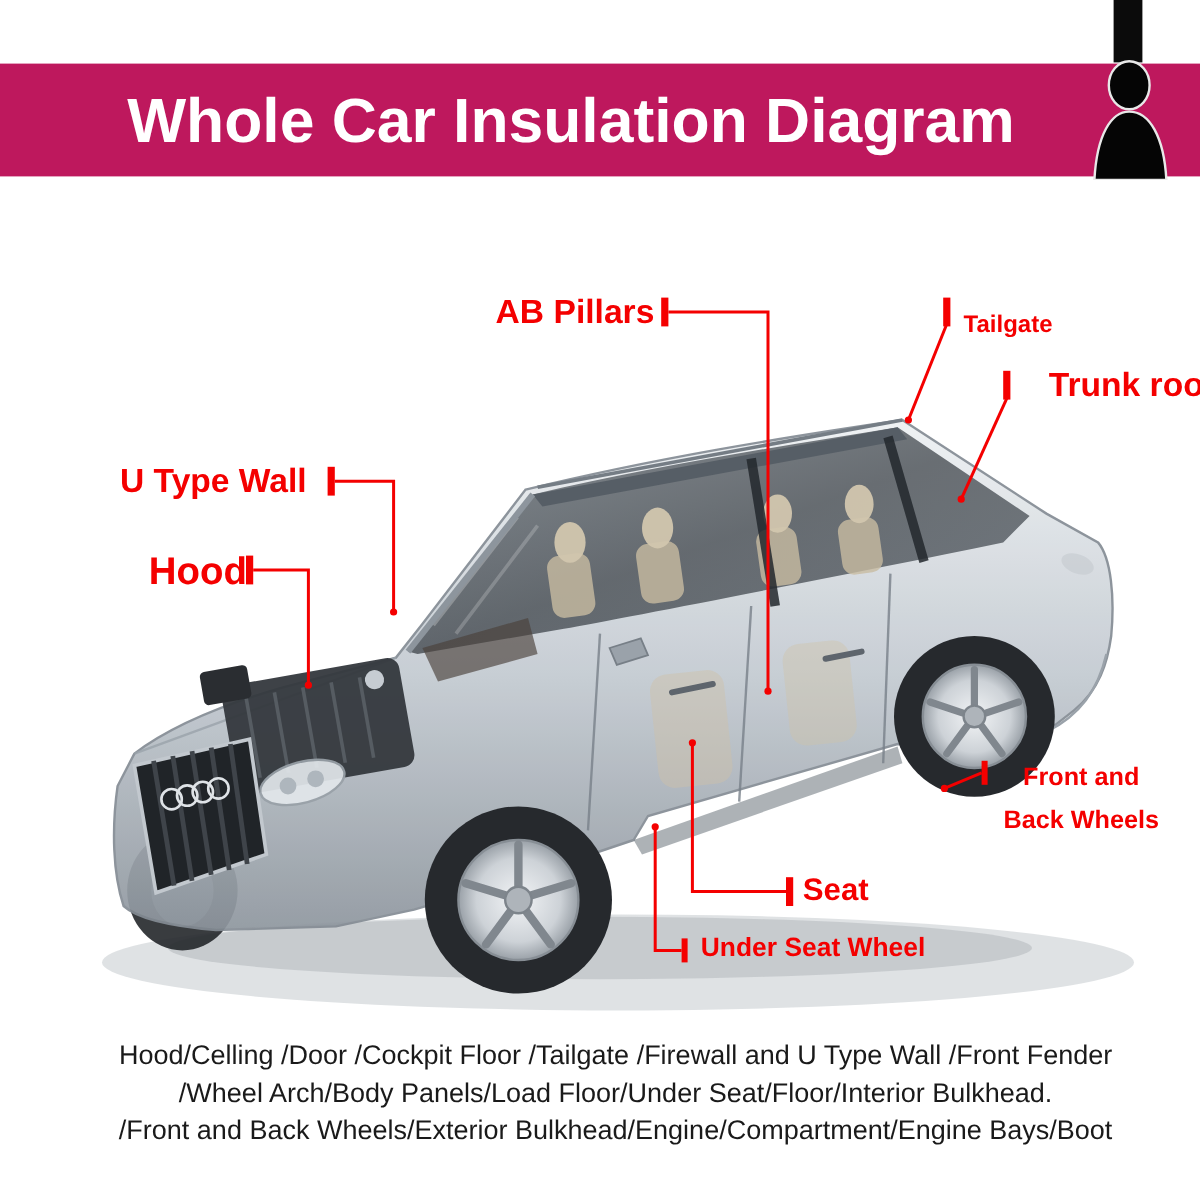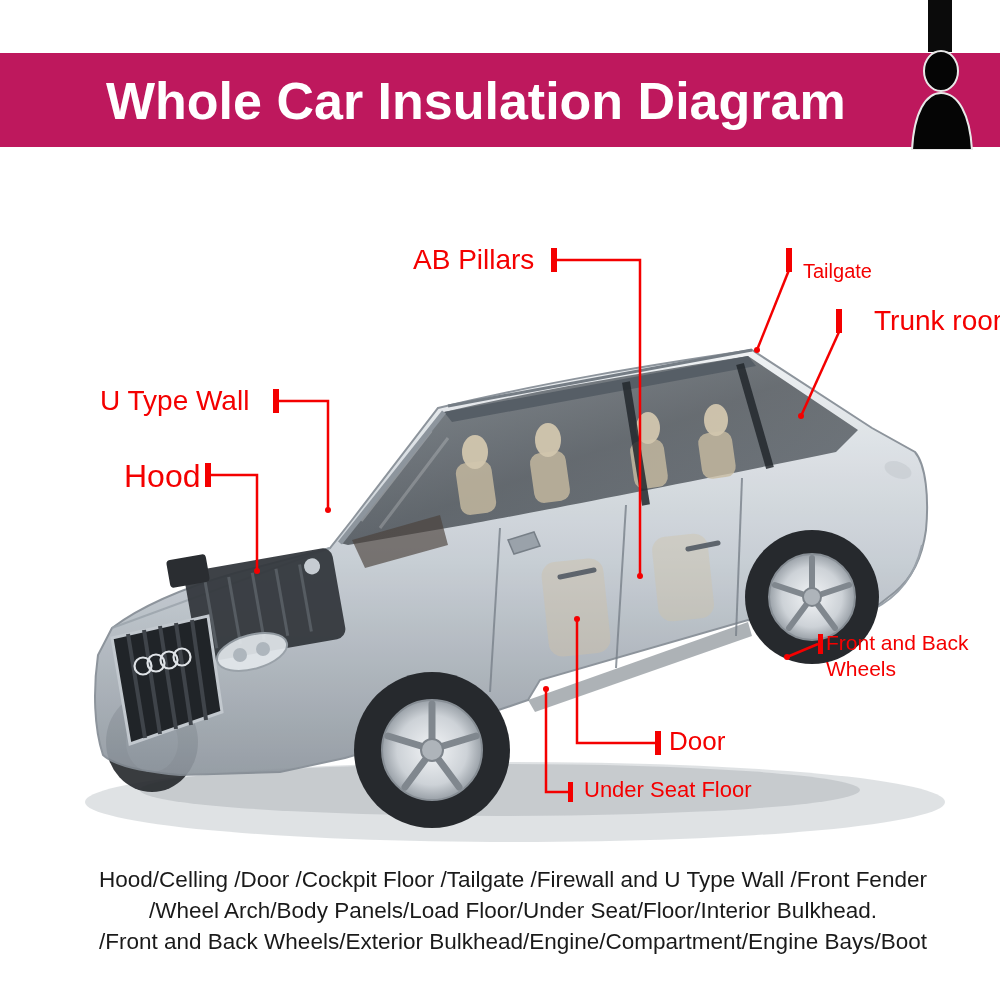--- a/index.html
+++ b/index.html
@@ -12,29 +12,29 @@
     position:absolute;left:0;top:53px;width:1000px;height:94px;
     background:#be185d;
   }
   .title{
     position:absolute;left:106px;top:0;height:94px;line-height:96px;
     color:#ffffff;font-size:52px;font-weight:bold;letter-spacing:0px;
     white-space:nowrap;
   }
   .silhouette{position:absolute;right:0;top:0;width:100px;height:150px;}
   .callout{
-    position:absolute;color:#f40000;white-space:nowrap;line-height:1.05;
+    position:absolute;color:#f40000;white-space:nowrap;line-height:1.05;font-weight:bold;
   }
   .lbl-ab{left:413px;top:245px;font-size:28px;}
   .lbl-tailgate{left:803px;top:261px;font-size:20px;}
   .lbl-trunk{left:874px;top:306px;font-size:28px;}
   .lbl-utype{left:100px;top:386px;font-size:28px;text-align:center;}
   .lbl-hood{left:124px;top:460px;font-size:32px;}
-  .lbl-wheels{left:826px;top:630px;font-size:21px;width:150px;text-align:left;
-              white-space:normal;line-height:26px;}
+  .lbl-wheels{left:826px;top:630px;font-size:21px;width:150px;text-align:center;
+              white-space:normal;line-height:36px;}
   .lbl-door{left:669px;top:728px;font-size:26px;}
   .lbl-underseat{left:584px;top:778px;font-size:22px;}
   .footer{
     position:absolute;left:0;top:864px;width:1000px;text-align:center;
     color:#1a1a1a;font-size:22.5px;line-height:31px;margin-left:13px;
   }
 </style>
 </head>
 <body>
 
@@ -218,22 +218,22 @@
     <ellipse cx="41" cy="71" rx="17" ry="20" fill="#050505" stroke="#e8e8e8" stroke-width="2"></ellipse>
     <path d="M12,150 C14,112 26,93 41,93 C58,93 70,114 72,150 Z" fill="#050505" stroke="#e8e8e8" stroke-width="2"></path>
   </svg>
 
   <div class="callout lbl-ab">AB Pillars</div>
   <div class="callout lbl-tailgate">Tailgate</div>
   <div class="callout lbl-trunk">Trunk room</div>
   <div class="callout lbl-utype">U Type Wall</div>
   <div class="callout lbl-hood">Hood</div>
   <div class="callout lbl-wheels">Front and Back Wheels</div>
-  <div class="callout lbl-door">Door</div>
-  <div class="callout lbl-underseat">Under Seat Floor</div>
+  <div class="callout lbl-door">Seat</div>
+  <div class="callout lbl-underseat">Under Seat Wheel</div>
 
   <div class="footer">
     <div>Hood/Celling /Door /Cockpit Floor /Tailgate /Firewall and U Type Wall /Front Fender</div>
     <div>/Wheel Arch/Body Panels/Load Floor/Under Seat/Floor/Interior Bulkhead.</div>
     <div>/Front and Back Wheels/Exterior Bulkhead/Engine/Compartment/Engine Bays/Boot</div>
   </div>
 
 </div>
 
 </body></html>

